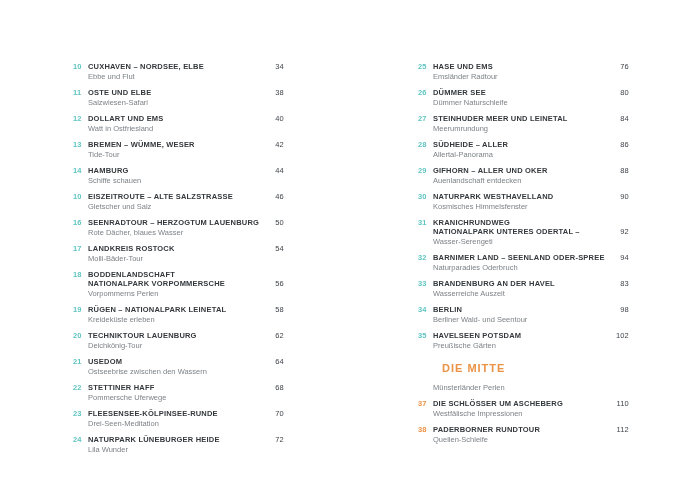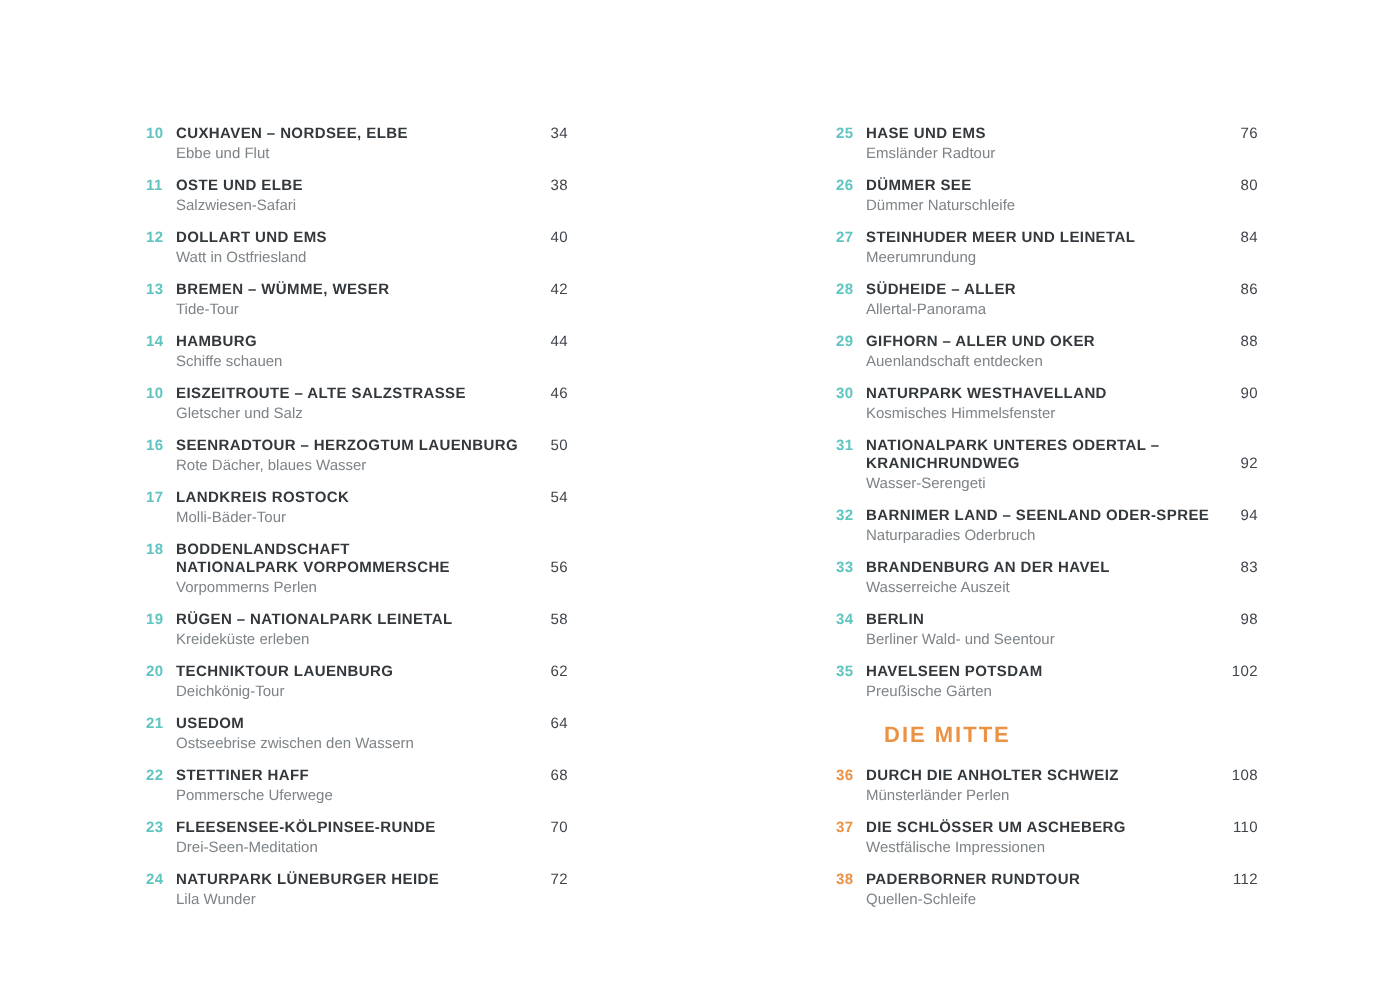--- a/index.html
+++ b/index.html
@@ -322,22 +322,22 @@
             </span>
       <span class="entry-page">90</span>
     </div>
     <div class="entry-subtitle">Kosmisches Himmelsfenster</div>
   </div>
 
   <div class="toc-entry">
     <div class="entry-row">
       <span class="entry-num teal">31</span>
       <span class="entry-titleblock">
+              <div class="title-line">KRANICHRUNDWEG</div>
               <div class="title-line">NATIONALPARK UNTERES ODERTAL –</div>
-              <div class="title-line">KRANICHRUNDWEG</div>
             </span>
       <span class="entry-page">92</span>
     </div>
     <div class="entry-subtitle">Wasser-Serengeti</div>
   </div>
 
   <div class="toc-entry">
     <div class="entry-row">
       <span class="entry-num teal">32</span>
       <span class="entry-titleblock">
@@ -377,27 +377,20 @@
               <div class="title-line">HAVELSEEN POTSDAM</div>
             </span>
       <span class="entry-page">102</span>
     </div>
     <div class="entry-subtitle">Preußische Gärten</div>
   </div>
 </div>
     <div class="section-heading">DIE MITTE</div>
     <div>
   <div class="toc-entry">
-    <div class="entry-row">
-      <span class="entry-num orange">36</span>
-      <span class="entry-titleblock">
-              <div class="title-line">DURCH DIE ANHOLTER SCHWEIZ</div>
-            </span>
-      <span class="entry-page">108</span>
-    </div>
     <div class="entry-subtitle">Münsterländer Perlen</div>
   </div>
 
   <div class="toc-entry">
     <div class="entry-row">
       <span class="entry-num orange">37</span>
       <span class="entry-titleblock">
               <div class="title-line">DIE SCHLÖSSER UM ASCHEBERG</div>
             </span>
       <span class="entry-page">110</span>

